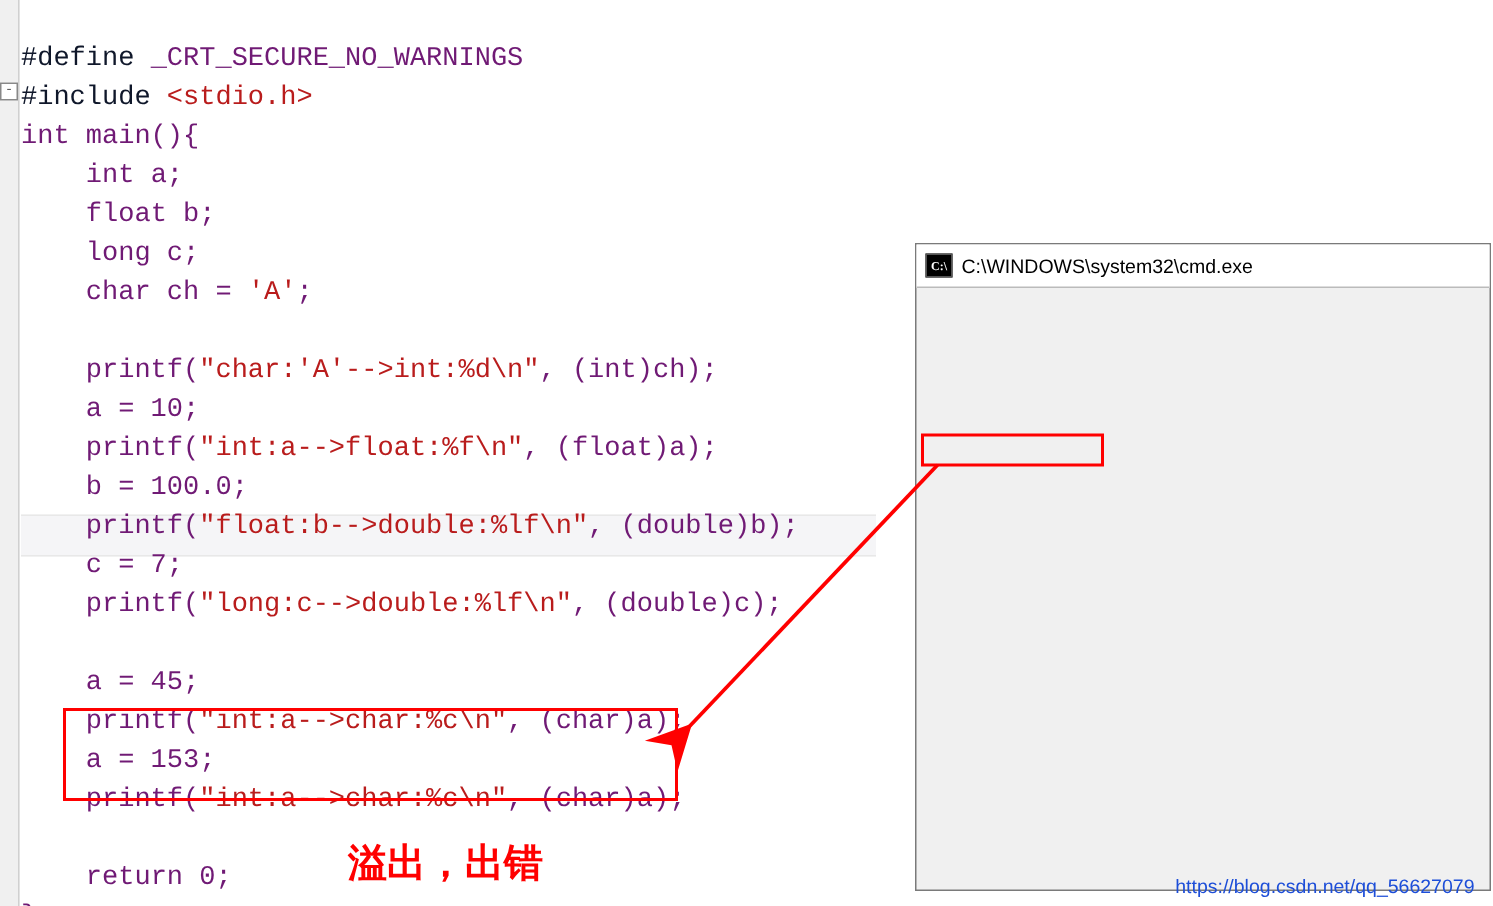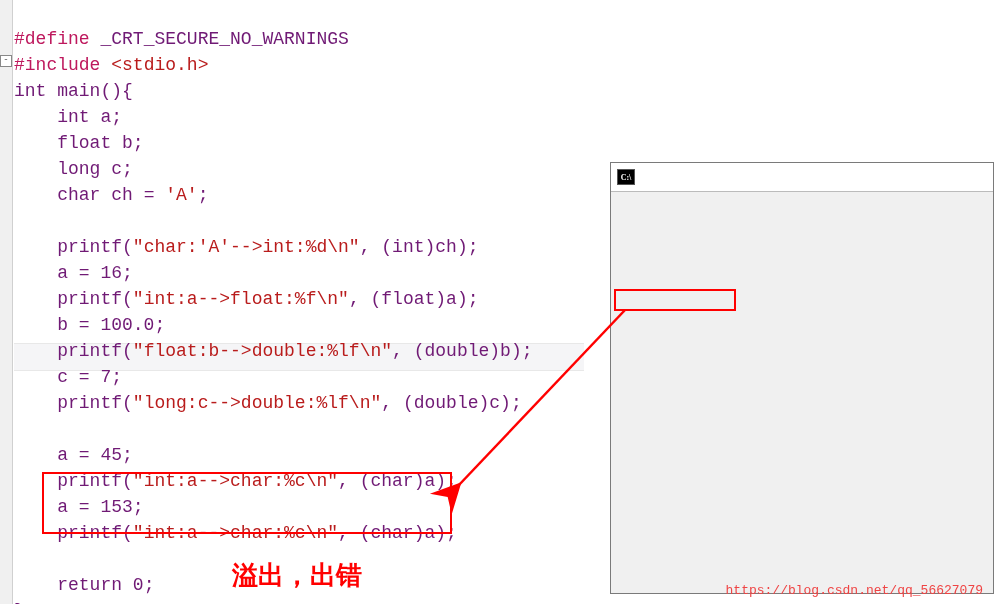--- a/index.html
+++ b/index.html
@@ -1,73 +1,74 @@
 <!DOCTYPE html>
 <html><head>
 <meta charset="utf-8">
 <style>
   html,body{margin:0;padding:0;width:995px;height:604px;background:#fff;font-family:Consolas,"Courier New",monospace;font-size:18px;position:relative;overflow:hidden}
   .code{position:absolute;left:14px;top:0;white-space:pre;line-height:26px}
-  .kw-purple{color:#be185d}
+  .kw-purple{color:#0f172a}
   .kw-blue{color:#701a75}
   .str{color:#b91c1c}
   .plain{color:#701a75}
   .gutter{position:absolute;left:0;top:0;width:12px;height:604px;background:#f0f0f0;border-right:1px solid #d0d0d0}
   .fold{position:absolute;left:0;width:10px;height:10px;border:1px solid #888;background:#fff;font-size:9px;line-height:9px;text-align:center;color:#555}
   .hl-line{position:absolute;left:14px;width:570px;height:26px;background:#f5f5f7;border-top:1px solid #e8e8e8;border-bottom:1px solid #e8e8e8}
   
   .cmd{position:absolute;left:610px;top:162px;width:382px;height:430px;border:1px solid #7a7a7a;background:#f0f0f0;font-family:"SimSun","MS Gothic",monospace}
   .cmd-title{height:28px;background:#fff;border-bottom:1px solid #bbb;display:flex;align-items:center;padding-left:6px;font-size:13px;font-family:"Segoe UI",Tahoma,sans-serif;color:#000}
   .cmd-icon{width:16px;height:14px;background:#000;margin-right:6px;display:inline-flex;align-items:center;justify-content:center;color:#fff;font-size:8px;font-weight:bold;font-family:Tahoma;border:1px solid #555}
   .cmd-body{padding:2px 6px;font-size:15px;line-height:19px;white-space:pre;color:#000}
   
   .redbox{position:absolute;border:2px solid #ff0000}
   
   .anno{position:absolute;color:#ff0000;font-family:Liberation Mono, monospace;font-size:26px;font-weight:bold}
   
-  .wm{position:absolute;right:12px;bottom:6px;color:#ef4444;font-family:Liberation Mono, monospace;font-size:13px}
+  .wm{position:absolute;right:12px;bottom:6px;color:#1d4ed8;font-family:Liberation Sans, sans-serif;font-size:13px}
 </style>
 </head>
 <body>
 
 <div class="gutter">
   <div class="fold" style="top:55px">-</div>
 </div>
 
 <div class="hl-line" style="top:343px"></div>
 
 <div class="code">
 <span><span class="kw-purple">#define</span><span class="plain"> _CRT_SECURE_NO_WARNINGS</span></span>
 <span><span class="kw-purple">#include</span><span class="str"> &lt;stdio.h&gt;</span></span>
 <span><span class="kw-blue">int</span><span class="plain"> main(){</span></span>
 <span><span class="plain">    </span><span class="kw-blue">int</span><span class="plain"> a;</span></span>
 <span><span class="plain">    </span><span class="kw-blue">float</span><span class="plain"> b;</span></span>
 <span><span class="plain">    </span><span class="kw-blue">long</span><span class="plain"> c;</span></span>
 <span><span class="plain">    </span><span class="kw-blue">char</span><span class="plain"> ch = </span><span class="str">'A'</span><span class="plain">;</span></span>
 <span></span>
 <span><span class="plain">    printf(</span><span class="str">"char:'A'--&gt;int:%d\n"</span><span class="plain">, (</span><span class="kw-blue">int</span><span class="plain">)ch);</span></span>
-<span><span class="plain">    a = 16;</span></span>
+<span><span class="plain">    a = 10;</span></span>
 <span><span class="plain">    printf(</span><span class="str">"int:a--&gt;float:%f\n"</span><span class="plain">, (</span><span class="kw-blue">float</span><span class="plain">)a);</span></span>
 <span><span class="plain">    b = 100.0;</span></span>
 <span><span class="plain">    printf(</span><span class="str">"float:b--&gt;double:%lf\n"</span><span class="plain">, (</span><span class="kw-blue">double</span><span class="plain">)b);</span></span>
 <span><span class="plain">    c = 7;</span></span>
 <span><span class="plain">    printf(</span><span class="str">"long:c--&gt;double:%lf\n"</span><span class="plain">, (</span><span class="kw-blue">double</span><span class="plain">)c);</span></span>
 <span></span>
 <span><span class="plain">    a = 45;</span></span>
 <span><span class="plain">    printf(</span><span class="str">"int:a--&gt;char:%c\n"</span><span class="plain">, (</span><span class="kw-blue">char</span><span class="plain">)a);</span></span>
 <span><span class="plain">    a = 153;</span></span>
 <span><span class="plain">    printf(</span><span class="str">"int:a--&gt;char:%c\n"</span><span class="plain">, (</span><span class="kw-blue">char</span><span class="plain">)a);</span></span>
 <span></span>
 <span><span class="plain">    </span><span class="kw-blue">return</span><span class="plain"> 0;</span></span>
 <span><span class="plain">}</span></span>
 </div>
 
 <div class="cmd">
   <div class="cmd-title">
     <span class="cmd-icon">C:\</span>
+    <span>C:\WINDOWS\system32\cmd.exe</span>
   </div>
 </div>
 
 <div class="redbox" style="left:42px;top:472px;width:406px;height:58px"></div>
 <div class="redbox" style="left:614px;top:289px;width:118px;height:18px"></div>
 
 <svg style="position:absolute;left:0;top:0;width:995px;height:604px;pointer-events:none">
   <defs>
     <marker id="ah" markerWidth="14" markerHeight="12" refX="2" refY="6" orient="auto">
       <path d="M12,0 L0,6 L12,12 L8,6 Z" fill="#ff0000"></path>

